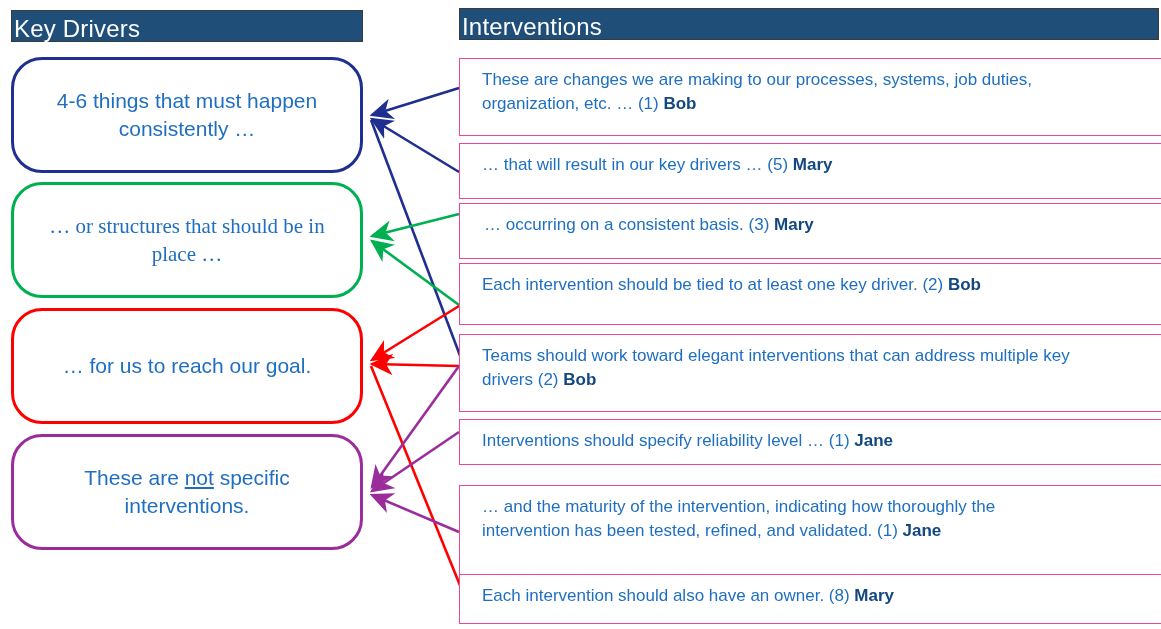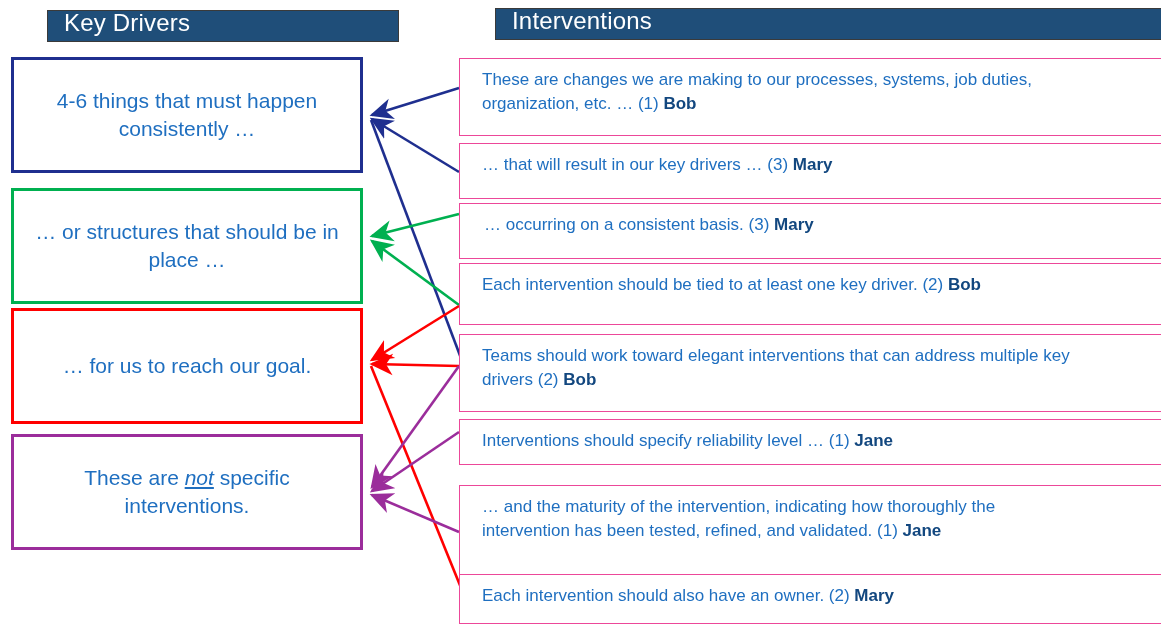--- a/index.html
+++ b/index.html
@@ -15,23 +15,22 @@
     overflow:hidden;
   }
 
   
   .col-header{
     position:absolute;
     background:#1F4E79;
     border:1px solid #3a3a3a;
     box-sizing:border-box;
     display:flex;
-    align-items:flex-start;
-    padding-left:16px;
-    margin-left:36px;
+    align-items:flex-end;
+    padding-left:2px;
   }
   .col-header span{
     color:#ffffff;
     font-size:24px;
     font-weight:400;
     letter-spacing:.2px;
     line-height:1;
   }
 
   
@@ -39,27 +38,28 @@
     position:absolute;
     box-sizing:border-box;
     background:#ffffff;
     border-width:3px;
     border-style:solid;
     display:flex;
     align-items:center;
     justify-content:center;
     text-align:center;
     padding:4px 16px;
+    border-radius:31px;
   }
   .driver-box .dtext{
     color:#1F6FC0;
     font-size:21px;
     line-height:1.35;
   }
-  .driver-box .dtext u{text-decoration:underline;font-style:italic;}
+  .driver-box .dtext u{text-decoration:underline;}
 
   
   .iv-row{
     position:absolute;
     box-sizing:border-box;
     background:#ffffff;
     border:1px solid #ec4899;
     left:459px;
     width:840px;
     padding:9px 14px 6px 22px;
@@ -160,21 +160,21 @@
   <div class="col-header" style="left:459px;top:8px;width:700px;height:32px;">
     <span>Interventions</span>
   </div>
 
   <div class="driver-box" style="left:11px;top:57px;width:352px;height:116px;border-color:#1F2F8F;">
     <div class="dtext">
       <span>4-6 things that must happen consistently …</span>
     </div>
   </div>
 
-  <div class="driver-box" style="left:11px;top:188px;width:352px;height:116px;border-color:#00B050;">
+  <div class="driver-box" style="left:11px;top:182px;width:352px;height:116px;border-color:#00B050;font-family:Liberation Serif, serif;">
     <div class="dtext">
       <span>… or structures that should be in place …</span>
     </div>
   </div>
 
   <div class="driver-box" style="left:11px;top:308px;width:352px;height:116px;border-color:#FF0000;">
     <div class="dtext">
       <span>… for us to reach our goal.</span>
     </div>
   </div>
@@ -186,21 +186,21 @@
   </div>
 
   <div class="iv-row" style="top:58px;height:78px;">
     <div class="iv-text"><span>These are changes we are making to our processes, systems, job duties, organization, etc. … (1) </span><b>Bob</b></div>
     <div class="pbar" style="top:52px;">
       <div class="fill" style="width:25%"></div>
     </div>
   </div>
 
   <div class="iv-row" style="top:143px;height:56px;">
-    <div class="iv-text"><span>… that will result in our key drivers … (3) </span><b>Mary</b></div>
+    <div class="iv-text"><span>… that will result in our key drivers … (5) </span><b>Mary</b></div>
     <div class="pbar" style="top:31px;">
       <div class="fill" style="width:50%"></div>
     </div>
   </div>
 
   <div class="iv-row" style="top:203px;height:56px;padding-left:24px;">
     <div class="iv-text"><span>… occurring on a consistent basis. (3) </span><b>Mary</b></div>
     <div class="pbar" style="top:31px;">
       <div class="fill" style="width:0%"></div>
     </div>
@@ -240,19 +240,19 @@
       <svg viewBox="0 0 36 32">
         <path d="M7 4 L18 13 L29 4 L34 10 L24 17.5 L34 25 L29 30 L18 21.5 L7 30 L2 24 L12 16.5 L2 9 Z" fill="#C0223B"></path>
       </svg>
     </div>
     <div class="pbar" style="top:70px;">
       <div class="fill" style="width:0%"></div>
     </div>
   </div>
 
   <div class="iv-row" style="top:574px;height:50px;">
-    <div class="iv-text"><span>Each intervention should also have an owner. (2) </span><b>Mary</b></div>
+    <div class="iv-text"><span>Each intervention should also have an owner. (8) </span><b>Mary</b></div>
     <div class="pbar" style="top:28px;">
       <div class="fill" style="width:50%"></div>
     </div>
   </div>
 
 </div>
 
 </body></html>

